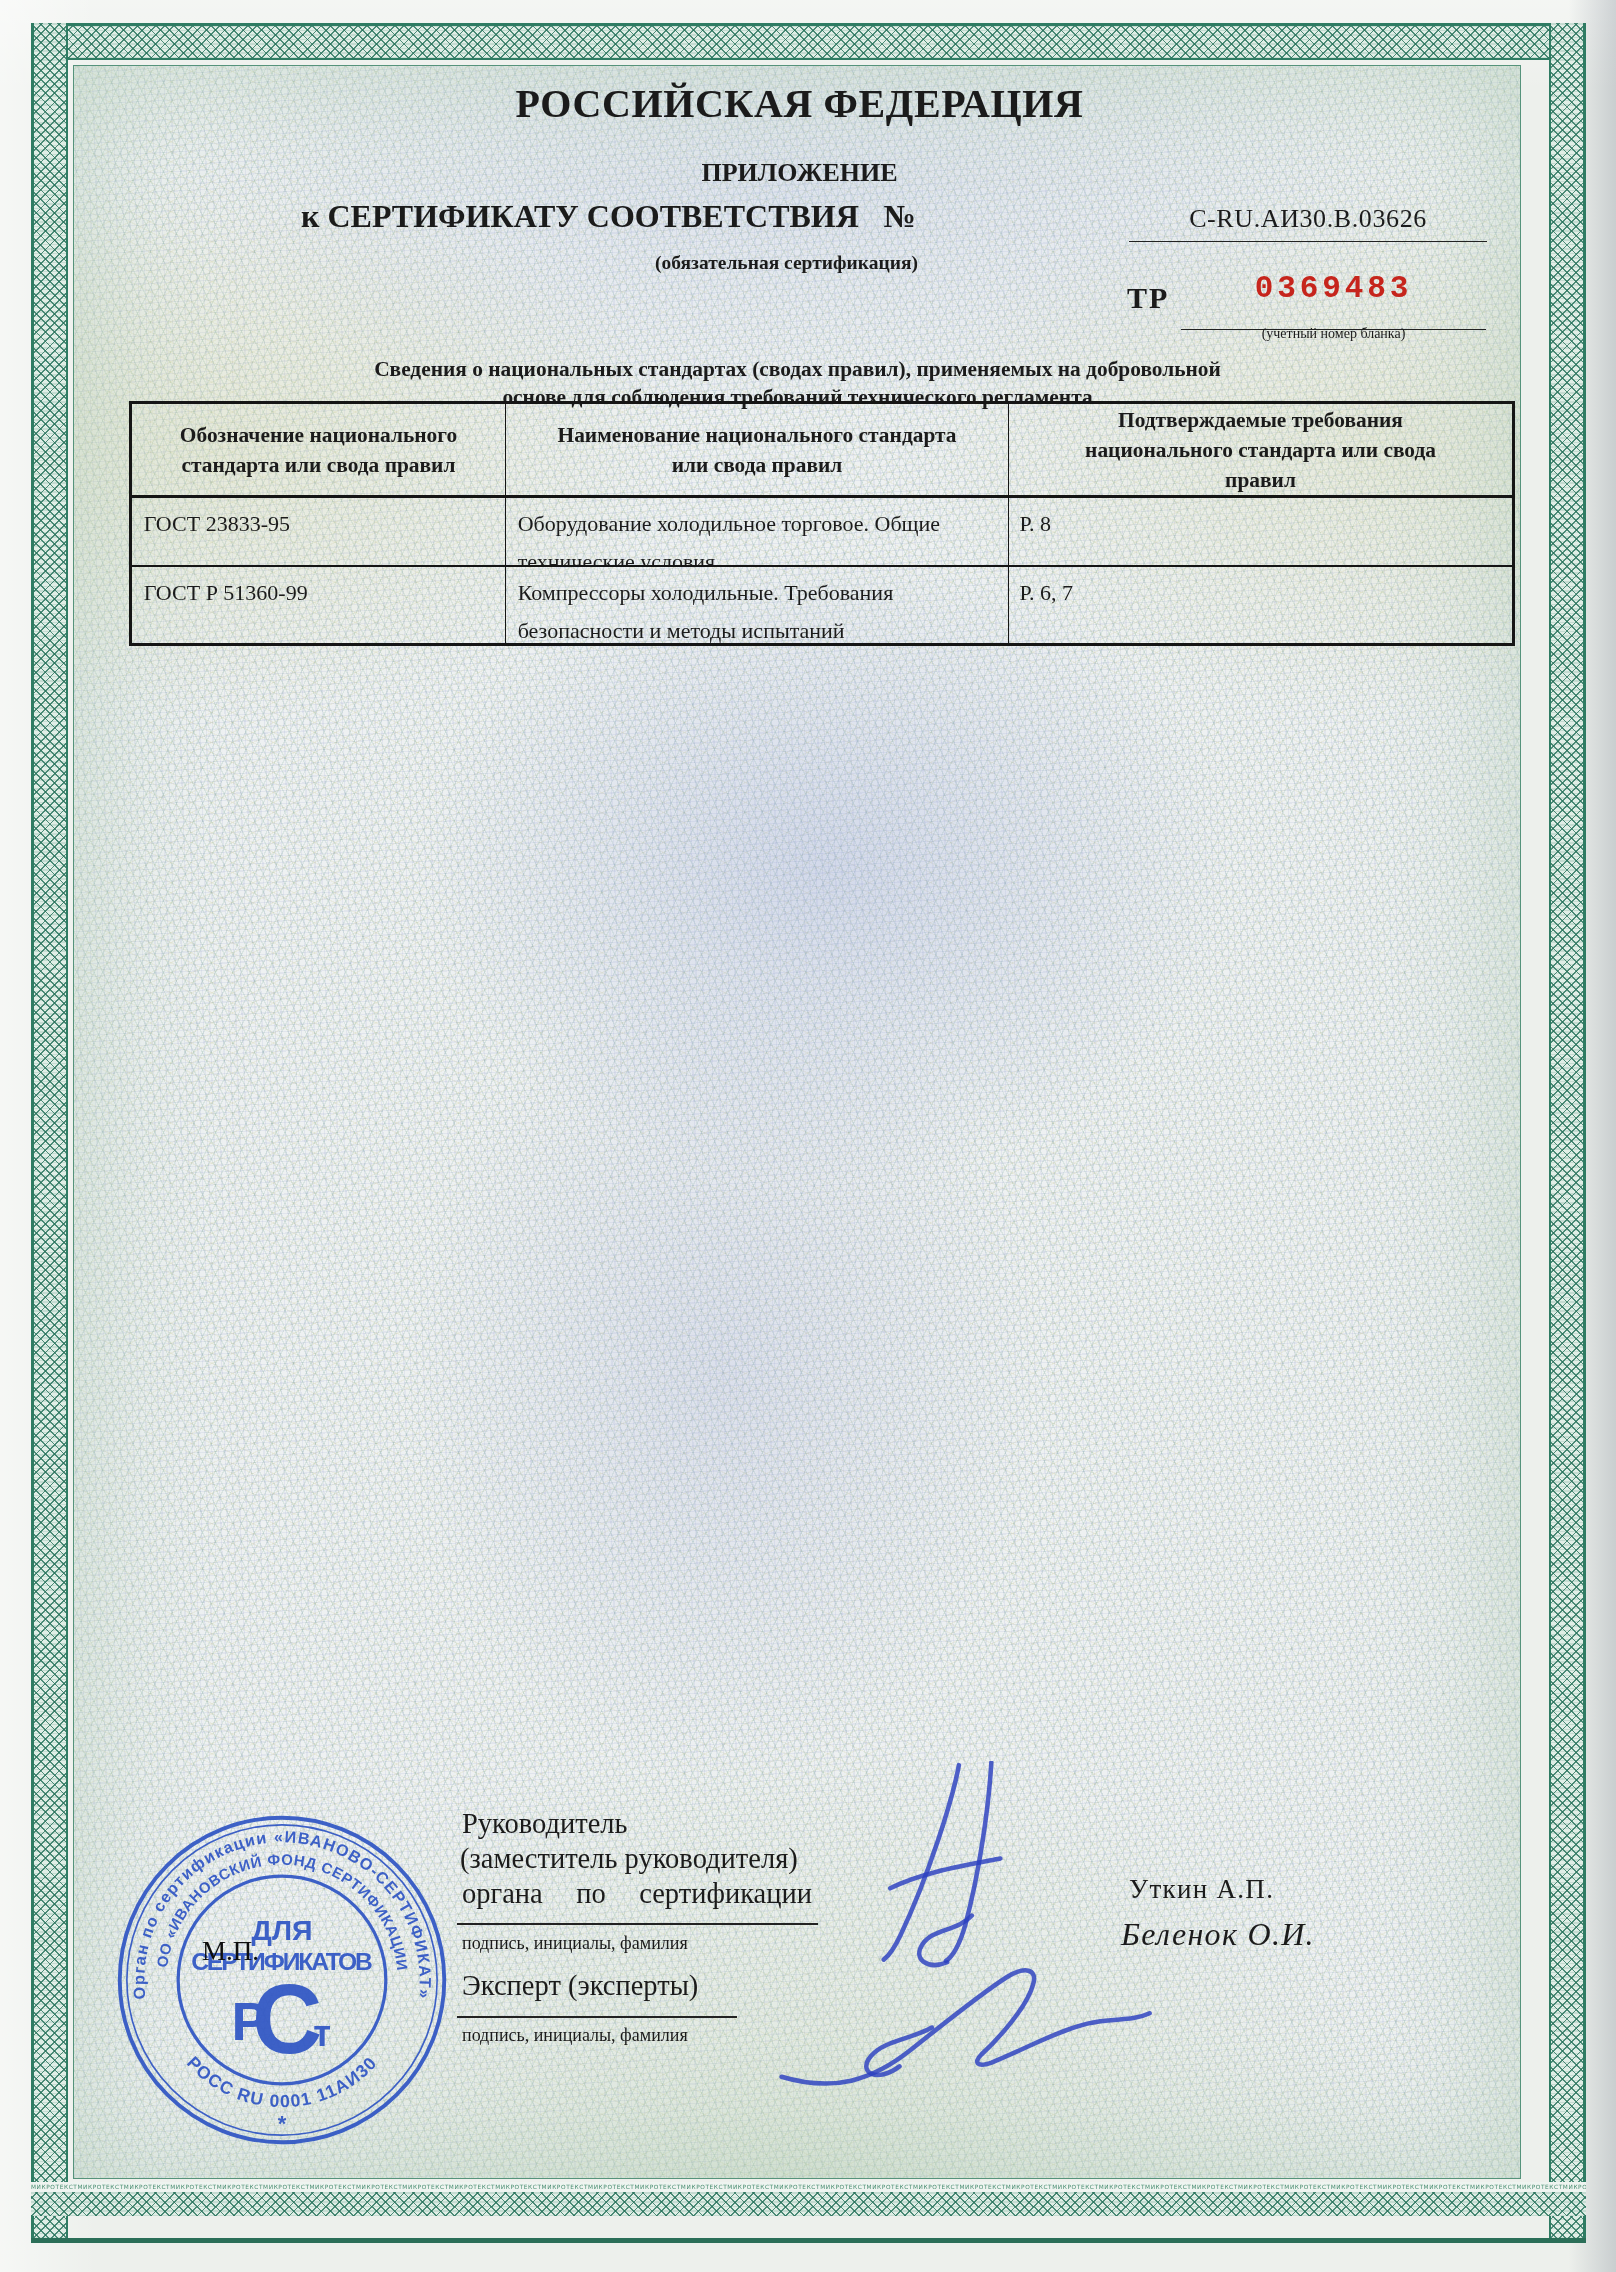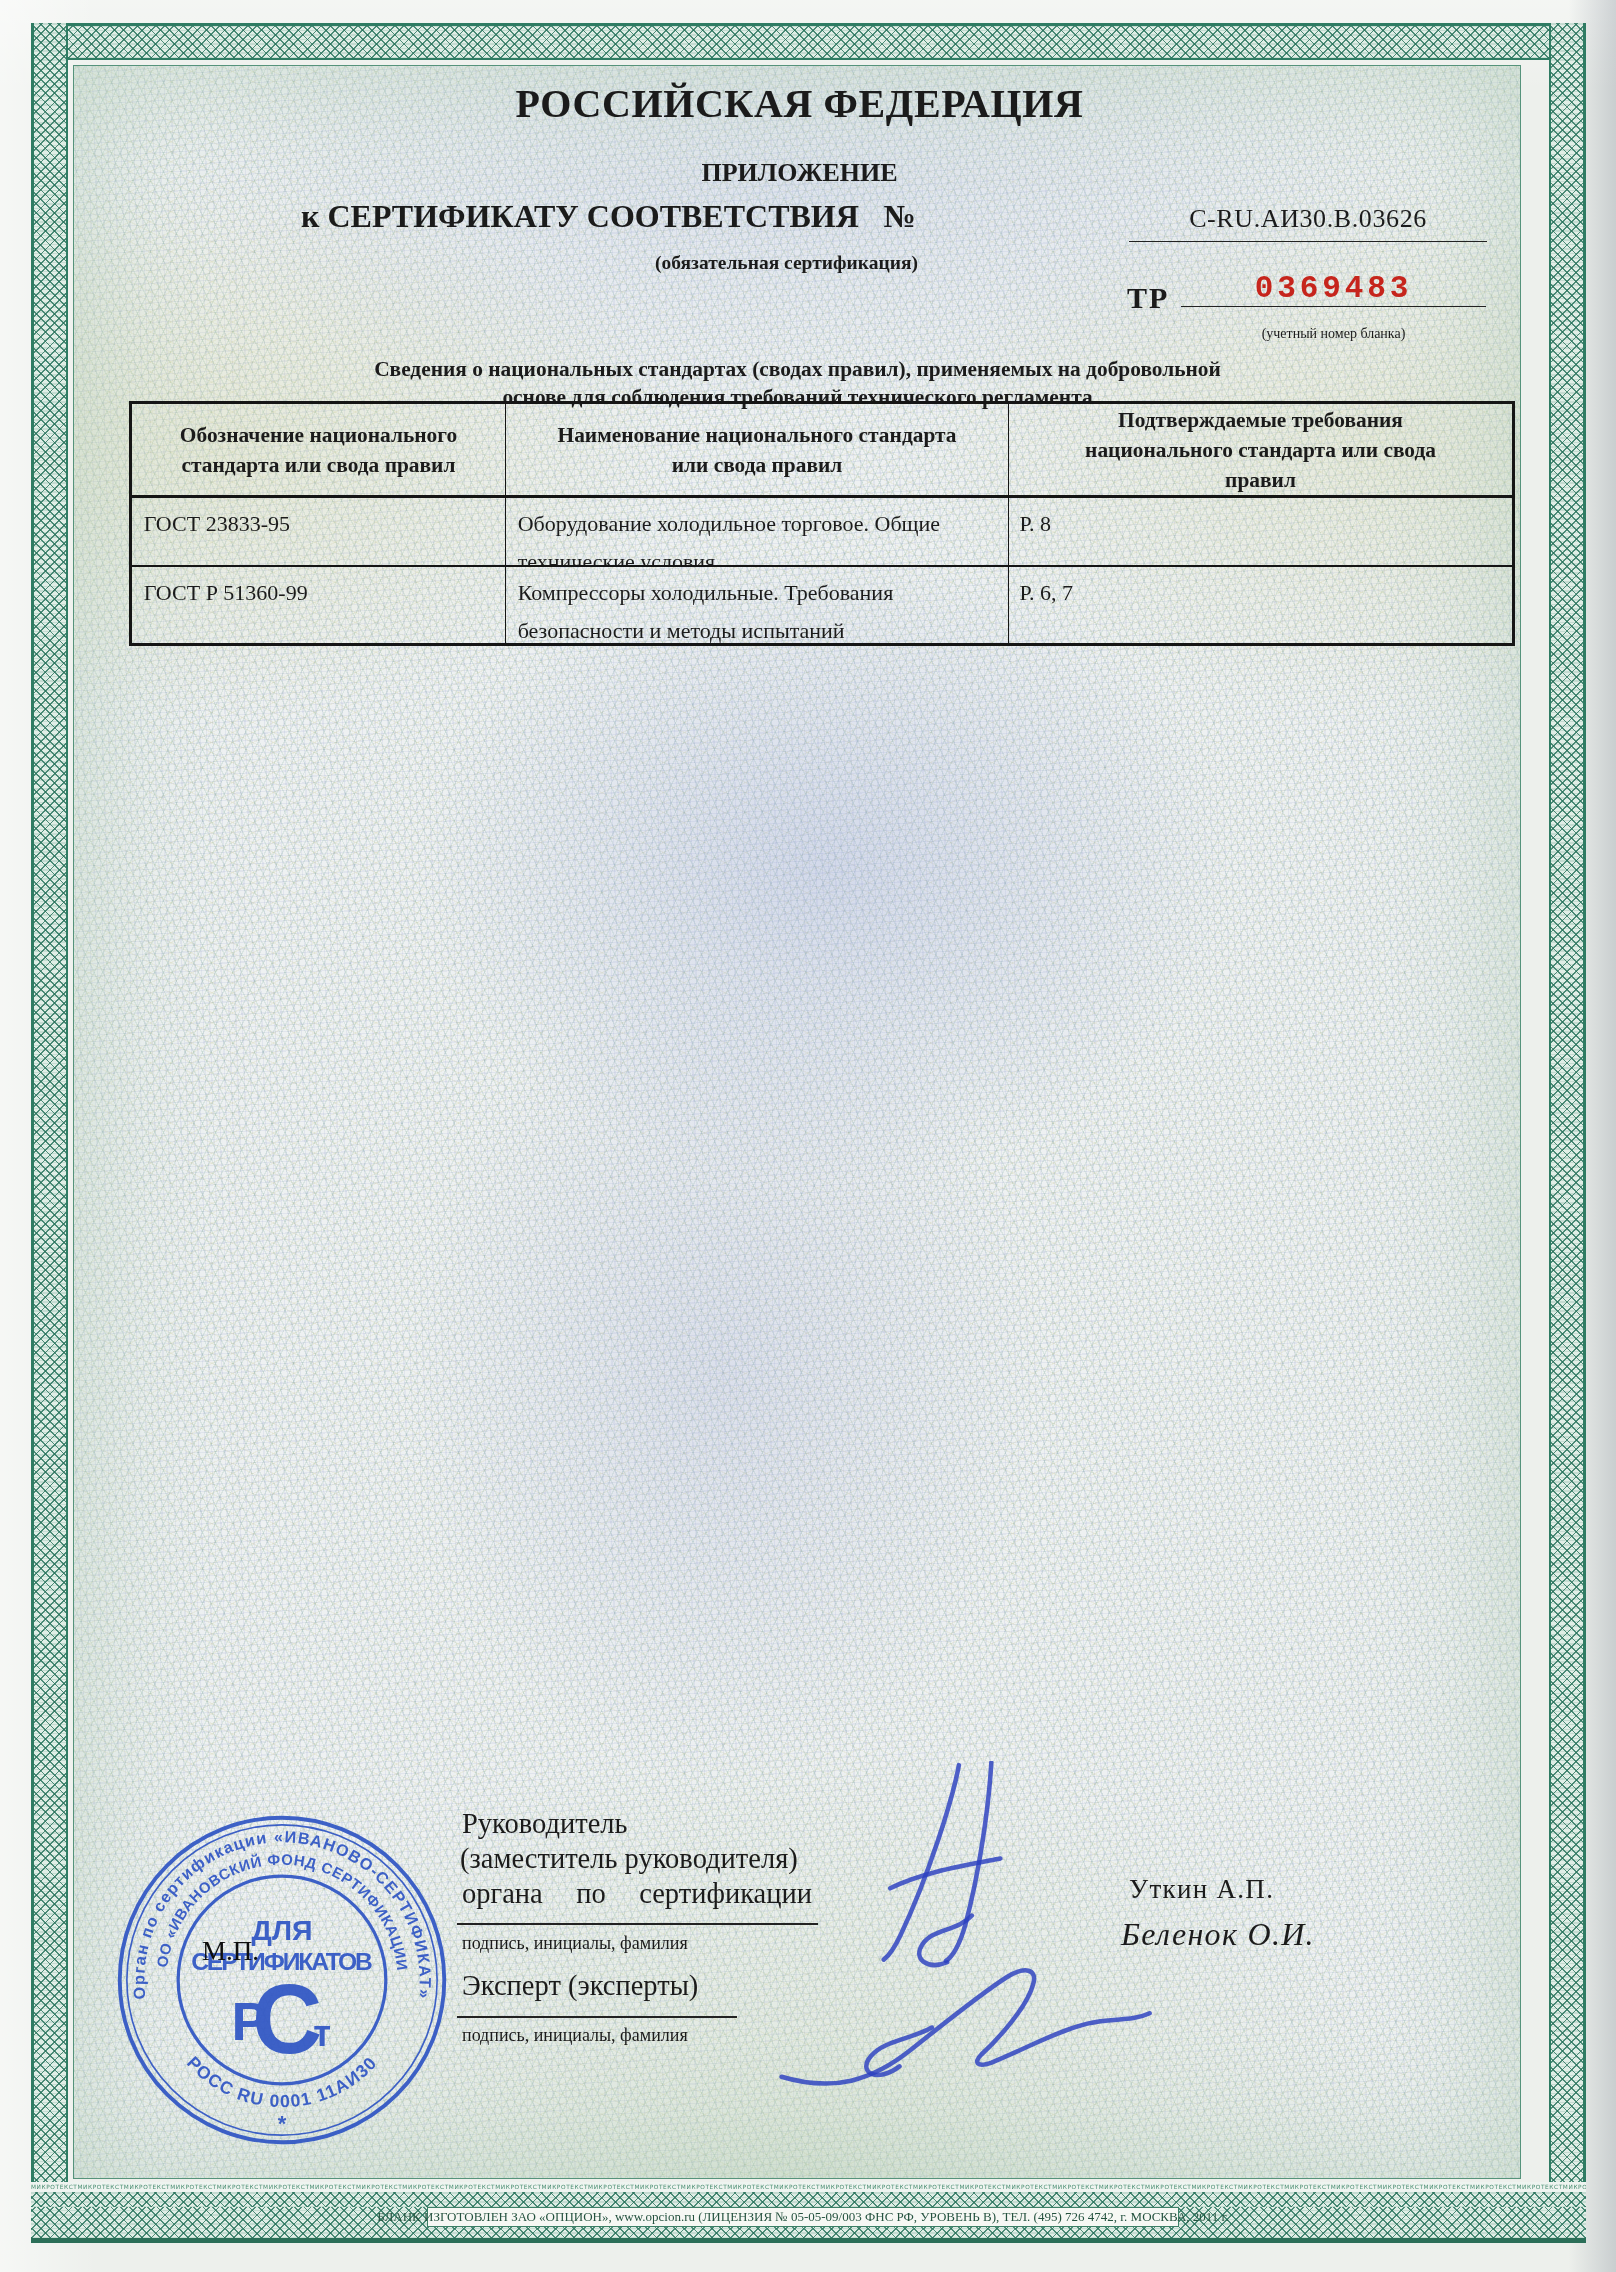--- a/index.html
+++ b/index.html
@@ -63,21 +63,21 @@
   .country{top:80px; font-size:40px; font-weight:bold; letter-spacing:0.6px;}
   .attachment{top:158px; font-size:26px; font-weight:bold;}
   .certline{left:301px; top:198px; font-size:32px; font-weight:bold; white-space:nowrap;}
   .certline .nosign{margin-left:25px;}
   .certnum-wrap{left:1129px; top:204px; width:358px; text-align:center;
     border-bottom:1.9px solid #222; padding-bottom:7px;}
   .certnum{font-size:26px; letter-spacing:0.6px;}
   .oblig{left:219px; top:252px; width:1135px; text-align:center; font-size:19.5px; font-weight:bold;}
   .trlabel{left:1127px; top:281px; font-size:30px; font-weight:bold; letter-spacing:1.9px;}
   .blank-wrap{left:1181px; top:271px; width:305px; text-align:center;
-    border-bottom:1.9px solid #222; padding-bottom:0;}
+    border-bottom:1.9px solid #222; padding-bottom:23px;}
   .blanknum{font-family:"Liberation Mono", monospace; font-weight:bold; font-size:31px;
     letter-spacing:3.9px; color:#c6251c;}
   .blankcap{left:1181px; top:326px; width:305px; text-align:center; font-size:14px;}
   .desc1{left:230px; top:357px; width:1135px; text-align:center; font-size:21.4px; font-weight:bold;}
   .desc2{left:230px; top:385px; width:1135px; text-align:center; font-size:21.4px; font-weight:bold;}
   
   .tbl{position:absolute; left:129px; top:401px; width:1380px;
     border:3.2px solid #151515; display:grid;
     grid-template-columns:374px 503px auto;
     grid-template-rows:94px 69px 76px; background:transparent;}
@@ -221,20 +221,17 @@
     <path d="M150 310 C120 322, 96 306, 112 282 C128 258, 166 262, 188 238"></path>
   </svg>
   <svg class="sig sig2" width="402" height="162" viewBox="0 0 620 250">
     <path d="M30 208 C110 232, 170 214, 230 166 C290 118, 340 78, 378 54 C404 38, 426 40, 418 66 C408 102, 362 152, 338 174 C326 186, 332 194, 354 186 C400 168, 452 138, 502 126 C540 116, 568 124, 598 110"></path>
     <path d="M212 192 C178 218, 146 202, 168 176 C188 152, 230 150, 262 132"></path>
   </svg>
 
   <div class="band-bottom">
     <div class="micro">МИКРОТЕКСТМИКРОТЕКСТМИКРОТЕКСТМИКРОТЕКСТМИКРОТЕКСТМИКРОТЕКСТМИКРОТЕКСТМИКРОТЕКСТМИКРОТЕКСТМИКРОТЕКСТМИКРОТЕКСТМИКРОТЕКСТМИКРОТЕКСТМИКРОТЕКСТМИКРОТЕКСТМИКРОТЕКСТМИКРОТЕКСТМИКРОТЕКСТМИКРОТЕКСТМИКРОТЕКСТМИКРОТЕКСТМИКРОТЕКСТМИКРОТЕКСТМИКРОТЕКСТМИКРОТЕКСТМИКРОТЕКСТМИКРОТЕКСТМИКРОТЕКСТМИКРОТЕКСТМИКРОТЕКСТМИКРОТЕКСТМИКРОТЕКСТМИКРОТЕКСТМИКРОТЕКСТМИКРОТЕКСТМИКРОТЕКСТМИКРОТЕКСТМИКРОТЕКСТМИКРОТЕКСТМИКРОТЕКСТ</div>
     <div class="zrow zz"></div>
-    <div class="imprint-row zz">
-      <div class="imprint-box">БЛАНК ИЗГОТОВЛЕН ЗАО «ОПЦИОН», www.opcion.ru (ЛИЦЕНЗИЯ № 05-05-09/003 ФНС РФ, УРОВЕНЬ В), ТЕЛ. (495) 726 4742, г. МОСКВА, 2011 г.</div>
-    </div>
     <div class="scallop zz"></div>
   </div>
 
 </div>
 
 
 </body></html>

